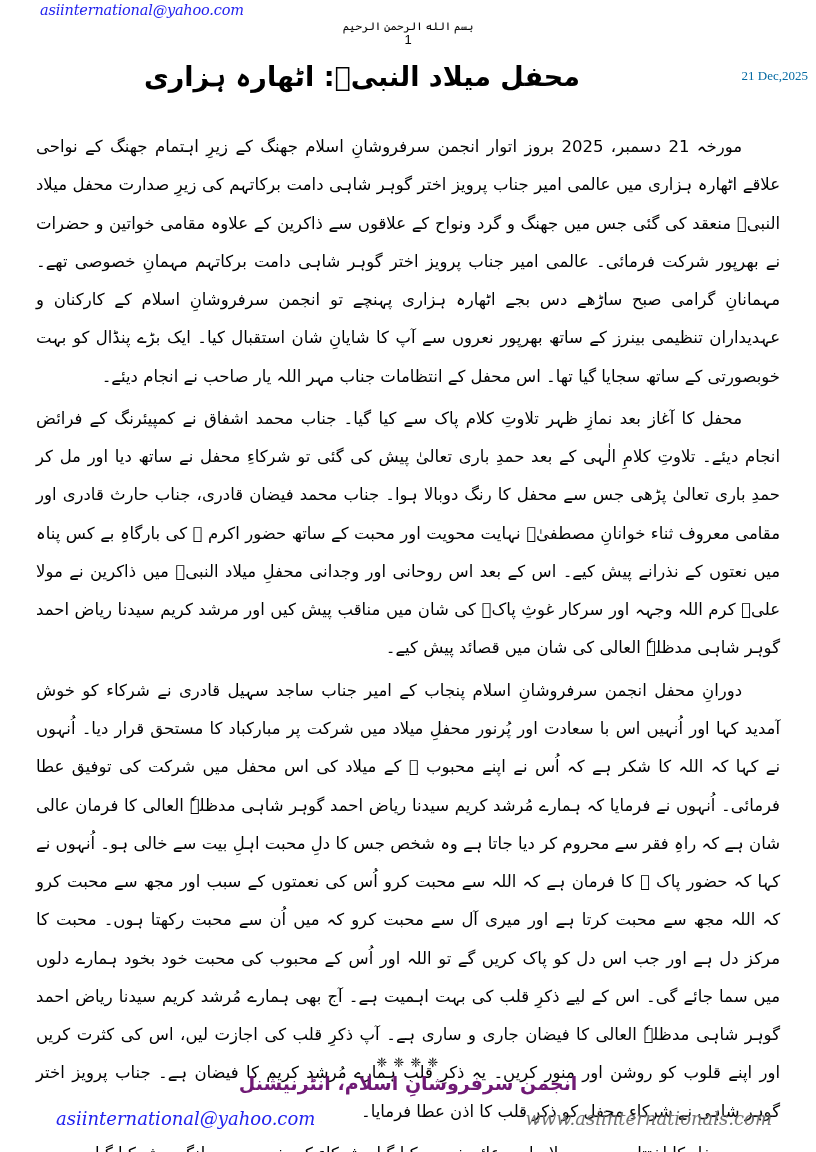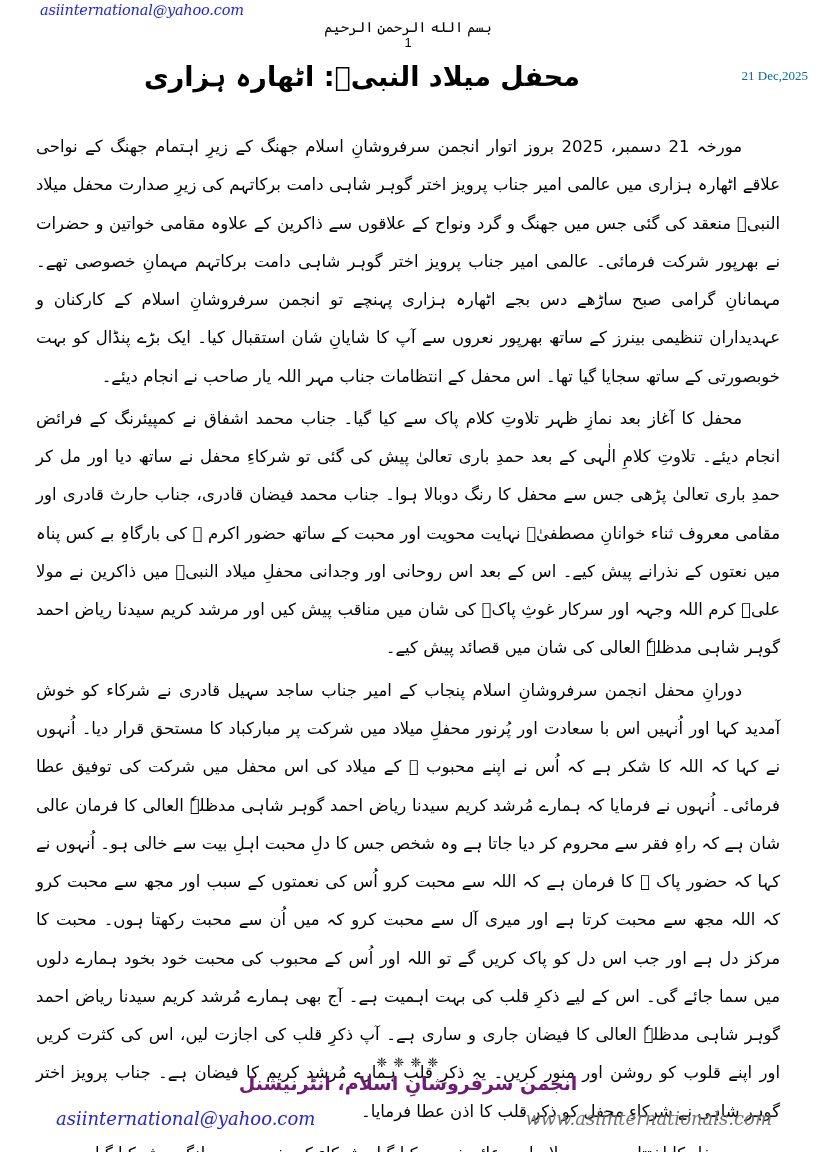--- a/index.html
+++ b/index.html
@@ -49,22 +49,22 @@
   
   .bismillah-block {
     position: absolute;
     top: 20px;
     left: 0;
     width: 816px;
     text-align: center;
     direction: rtl;
   }
   .bismillah {
-    font-family: Liberation Sans, sans-serif;
-    font-size: 14px;
+    font-family: Liberation Serif, serif;
+    font-size: 11px;
     line-height: 1.1;
     color: #000;
   }
   .page-number {
     font-family: "Liberation Sans", sans-serif;
     font-size: 13px;
     line-height: 1.1;
     margin-top: 1px;
     direction: ltr;
   }

